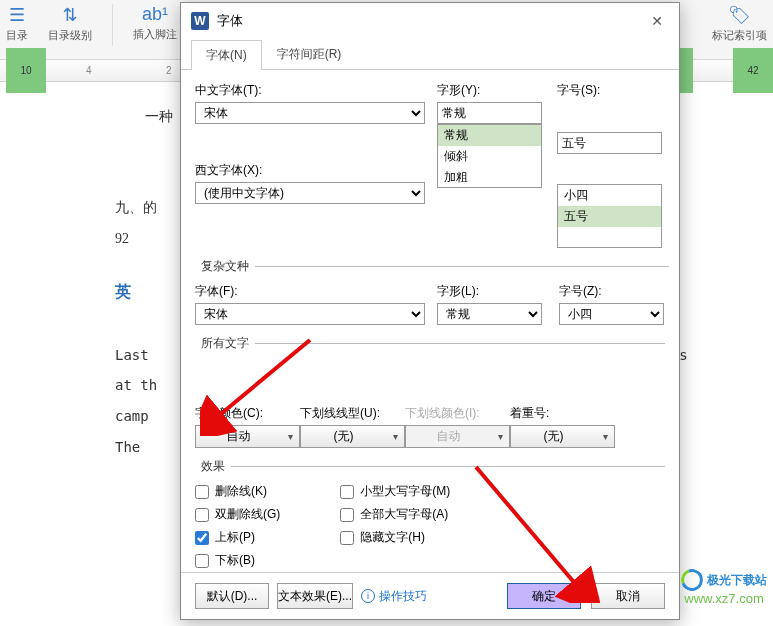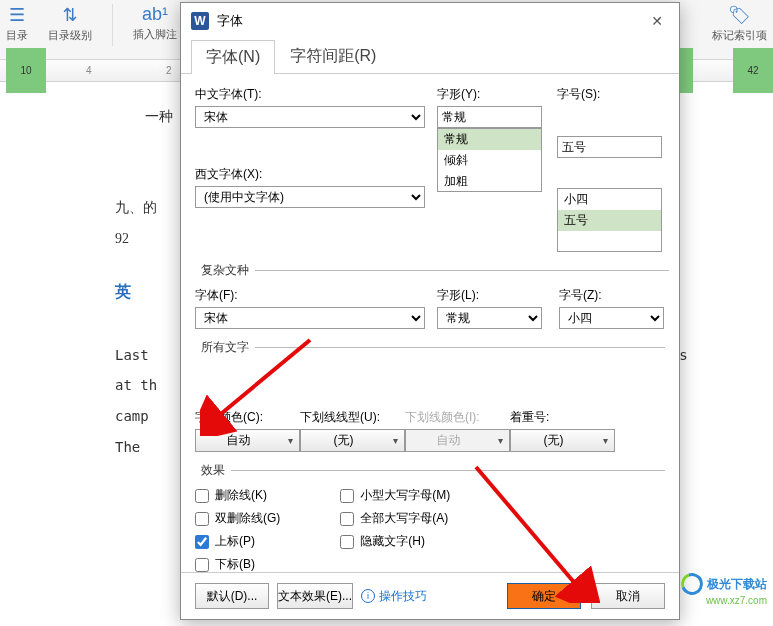--- a/index.html
+++ b/index.html
@@ -49,21 +49,21 @@
     display:flex; align-items:center; justify-content:space-between;
     padding: 6px 10px; font-size:13px;
   }
   .dlg-title .t-left { display:flex; align-items:center; gap:8px;}
   .dlg-title .w-badge {
     width:18px; height:18px; background:#2b579a; color:#fff; font-weight:bold; font-size:12px;
     display:flex; align-items:center; justify-content:center; border-radius:2px;
   }
   .close-btn { width:24px; height:24px; display:flex; align-items:center; justify-content:center; font-size:14px; color:#555; cursor:pointer;}
   .tabs { display:flex; border-bottom:1px solid #ccc; padding: 0 10px; gap:0; }
-  .tab { padding:6px 14px; font-size:16px; border:1px solid transparent; border-bottom:none; cursor:pointer; color:#444;}
+  .tab { padding:6px 14px; font-size:12px; border:1px solid transparent; border-bottom:none; cursor:pointer; color:#444;}
   .tab.active { border-color:#ccc; background:#fff; position:relative; top:1px;}
   .dlg-body { padding: 12px 14px; flex:1; overflow:hidden; }
   .lbl { font-size:12px; color:#000000; margin-bottom:3px; display:block;}
   .col { display:flex; flex-direction:column; }
   select, .select-like, input[type=text] {
     border:1px solid #999; height:22px; font-size:12px; padding:2px 4px; background:#fff;
   }
   .listbox { border:1px solid #999; height:64px; overflow-y:scroll; width:105px; font-size:12px;}
   .listbox div { padding:2px 6px; }
   .listbox .sel { background:#cfe3c6; }
@@ -86,38 +86,38 @@
   .dlg-footer {
     display:flex; justify-content:space-between; align-items:center;
     padding:10px 14px; border-top:1px solid #ccc;
   }
   .foot-left { display:flex; gap:8px; align-items:center;}
   .foot-right { display:flex; gap:10px; }
   .btn {
     min-width:74px; height:26px; border:1px solid #999; background:linear-gradient(#fefefe,#e9e9e9);
     font-size:12px; cursor:pointer; display:flex; align-items:center; justify-content:center;
   }
-  .btn.primary { border:1px solid #1a5fa8; background:#f97316;text-align:right; }
+  .btn.primary { border:1px solid #1a5fa8; background:#c4b5fd;text-align:right; }
   .tips-link { color:#1a6fd0; font-size:12px; display:flex; align-items:center; gap:4px; cursor:pointer;}
   .tips-link .circ { width:14px; height:14px; border:1px solid #1a6fd0; border-radius:50%; display:flex; align-items:center; justify-content:center; font-size:9px;}
   
   .arrow {
     position:absolute; pointer-events:none;
   }
   
   .watermark {
     position:absolute; right:6px; bottom:20px; text-align:right; font-size:12px;
     pointer-events:none;
   }
   .watermark .line1 { color:#2f8bd8; font-weight:bold; display:flex; align-items:center; justify-content:flex-end; gap:4px;}
   .watermark .swirl {
     width:22px; height:22px; border:3px solid #2f8bd8; border-left-color:#7ed321; border-radius:50%;
     transform:rotate(25deg);
   }
-  .watermark .line2 { color:#6cc24a; font-size:10px; }
+  .watermark .line2 { color:#6cc24a; font-size:13px;text-align:center; }
 </style>
 </head>
 <body>
 
 <div class="ribbon">
   <div class="ribbon-group">
     <span class="ico">☰</span>
     <span>目录</span>
   </div>
   <div class="ribbon-group">

